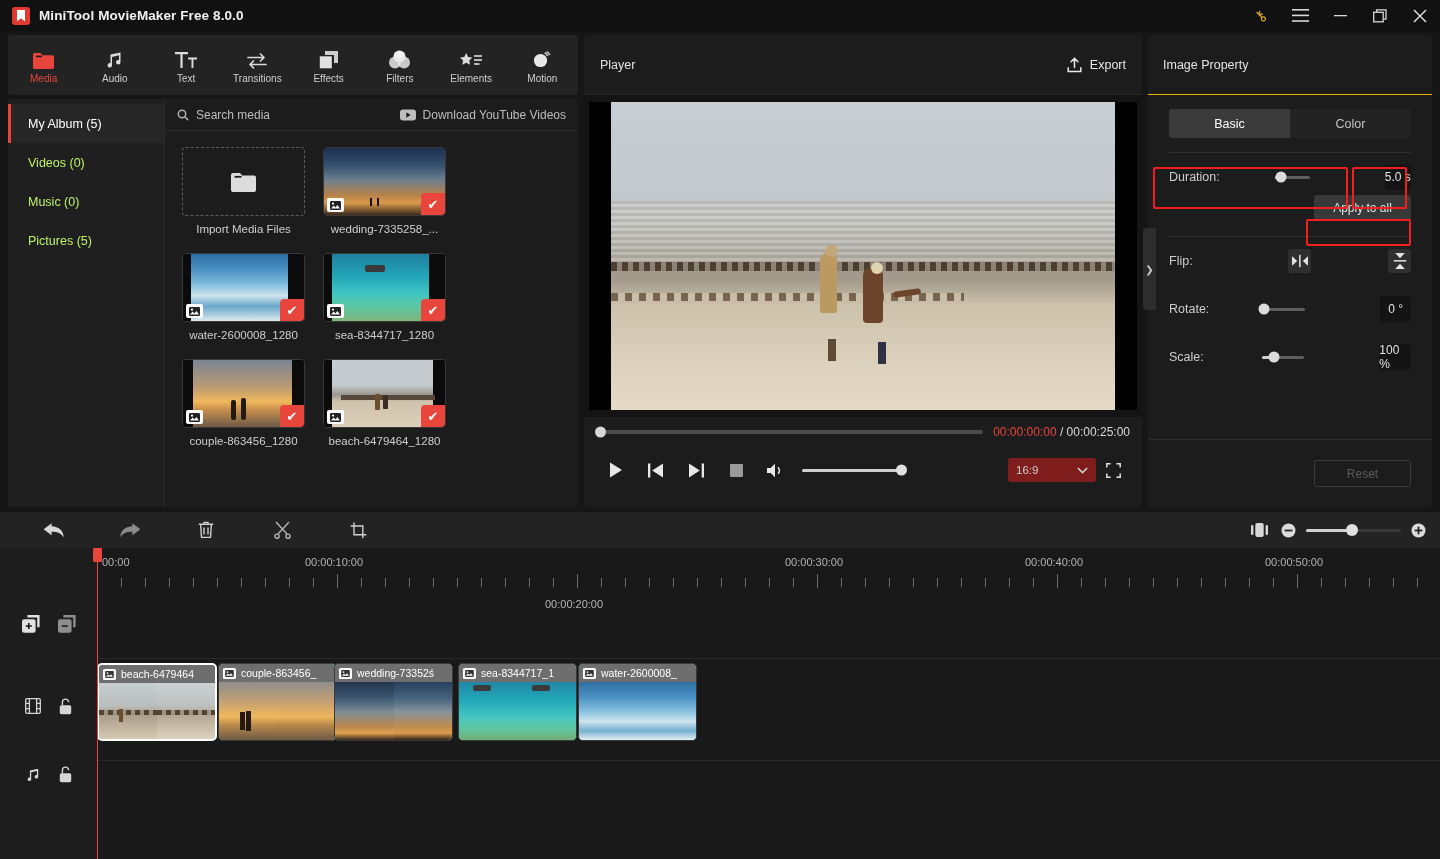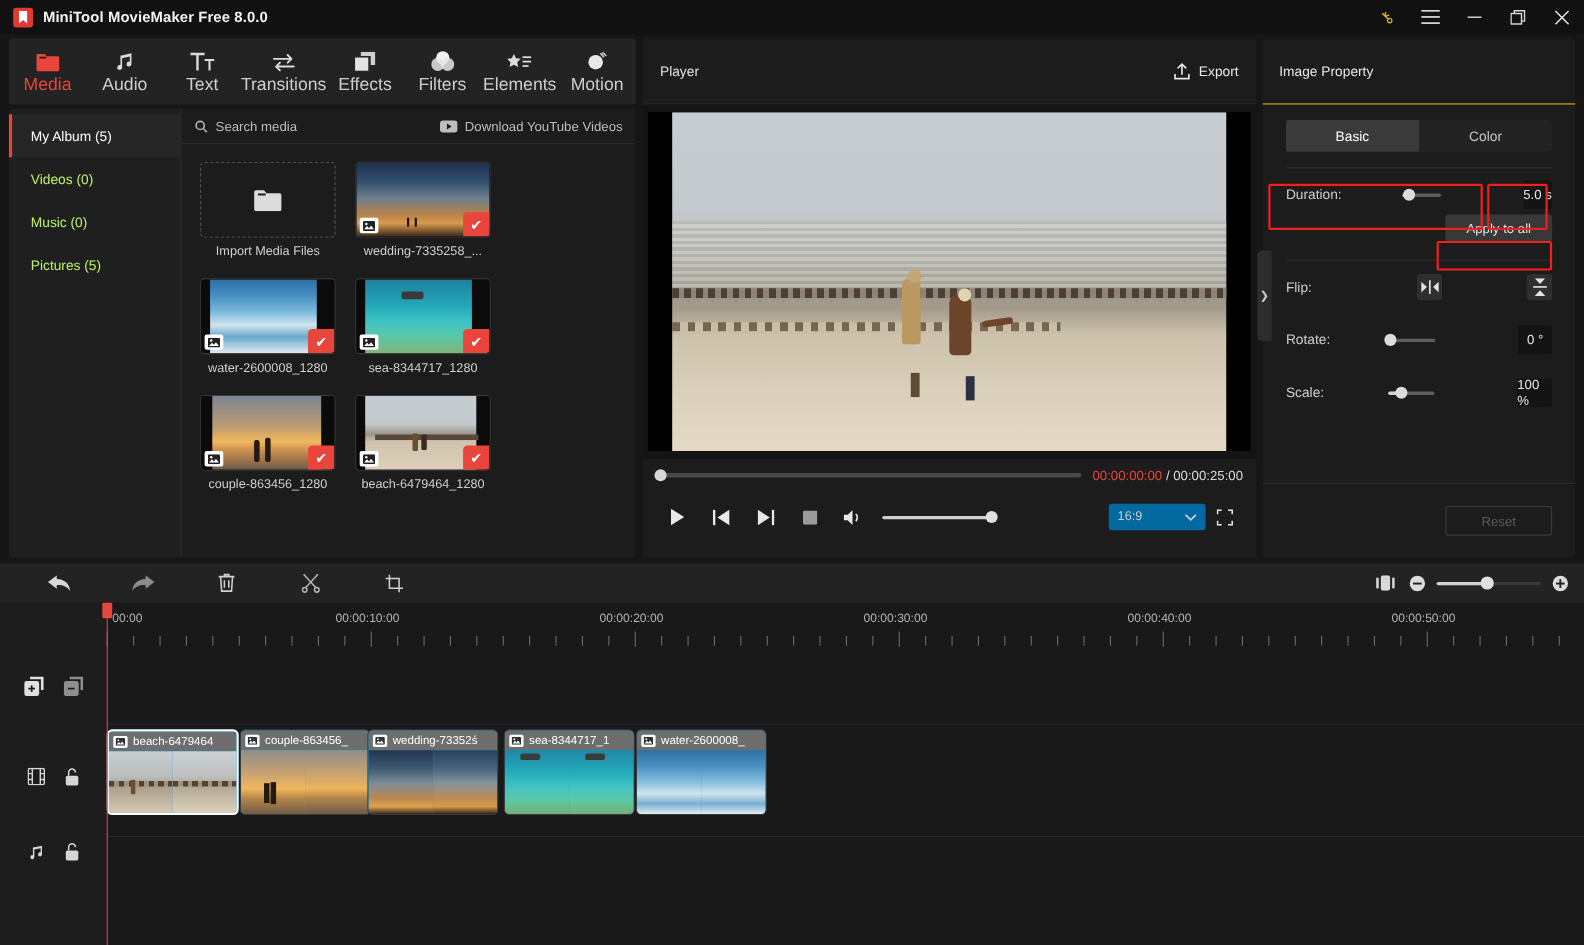--- a/index.html
+++ b/index.html
@@ -37,21 +37,21 @@
   .key-icon { color: #e8b21e; font-size: 15px; transform: rotate(-45deg); }
 
   
   .topnav {
     position: absolute; left: 8px; top: 35px; width: 570px; height: 60px;
     background: #232323; border-radius: 3px;
     display: flex; align-items: stretch;
   }
   .nav-tab {
     flex: 1; display: flex; flex-direction: column; align-items: center; justify-content: center;
-    gap: 4px; font-size: 16px; color: #cfcfcf; cursor: pointer; position: relative;
+    gap: 4px; font-size: 10px; color: #cfcfcf; cursor: pointer; position: relative;
   }
   .nav-tab .ico { height: 22px; display: flex; align-items: flex-end; justify-content: center; }
   .nav-tab.active { color: #e8453c; }
   svg { display: block; }
 
   
   .library {
     position: absolute; left: 8px; top: 99px; width: 570px; height: 408px;
     background: #1c1c1c; border-radius: 3px; display: flex; overflow: hidden;
   }
@@ -142,21 +142,21 @@
   }
   .volbar {
     width: 100px; height: 3px; background: #cfcfcf; border-radius: 2px; position: relative;
     margin-left: 6px; cursor: pointer;
   }
   .volbar .knob {
     position: absolute; right: -5px; top: 50%; transform: translateY(-50%);
     width: 11px; height: 11px; border-radius: 50%; background: #e0e0e0;
   }
   .ratio-select {
-    margin-left: auto; width: 88px; height: 24px; background: #0369a1; border-radius: 3px;
+    margin-left: auto; width: 88px; height: 24px; background: #7f1d1d; border-radius: 3px;
     display: flex; align-items: center; padding: 0 8px; font-size: 11.5px; color: #cfcfcf;
     cursor: pointer;
   }
   .ratio-select .chev { margin-left: auto; }
   .fs-btn { width: 34px; height: 30px; display: flex; align-items: center; justify-content: center; color: #e2e2e2; cursor: pointer; }
 
   
   .props {
     position: absolute; left: 1148px; top: 35px; width: 284px; height: 472px;
     background: #1c1c1c; border-radius: 3px; display: flex; flex-direction: column;
@@ -243,21 +243,21 @@
   .ruler-label {
     position: absolute; top: 8px; font-size: 11px; color: #b4b4b4; white-space: nowrap;
   }
   .tick { position: absolute; background: #6b6b6b; width: 1px; }
   .tick.minor { top: 30px; height: 9px; }
   .tick.major { top: 26px; height: 14px; }
 
   .track-row { position: absolute; left: 97px; width: 1343px; }
   .clip {
     position: absolute; top: 0; height: 78px; border-radius: 5px; overflow: hidden;
-    background: #0ea5e9; cursor: pointer; border: 1px solid #3a3a3a;
+    background: #5eead4; cursor: pointer; border: 1px solid #3a3a3a;
   }
   .clip.selected { border: 2px solid #ffffff; }
   .clip-head {
     height: 18px; background: #6e6e6e; display: flex; align-items: center; gap: 5px;
     padding-left: 4px; font-size: 10.5px; color: #ffffff; white-space: nowrap; overflow: hidden;
   }
   .clip-head .mini {
     width: 13px; height: 11px; background: #fff; border-radius: 1.5px; flex: none;
     display: flex; align-items: center; justify-content: center;
   }
@@ -813,21 +813,21 @@
               <rect x="0.8" y="7.2" width="11.4" height="9" rx="1.6" fill="#d6d6d6" stroke="none"></rect>
               <path d="M3.4 7.2V4.2a3.1 3.1 0 016.2 0"></path>
             </svg>
         </span>
       </div>
     </div>
 
     <div class="ruler">
       <div class="ruler-label" style="left:5px;">00:00</div>
       <div class="ruler-label" style="left:208px;">00:00:10:00</div>
-      <div class="ruler-label" style="left:448px;">00:00:20:00</div>
+      <div class="ruler-label" style="left:448px;margin-top:42px;">00:00:20:00</div>
       <div class="ruler-label" style="left:688px;">00:00:30:00</div>
       <div class="ruler-label" style="left:928px;">00:00:40:00</div>
       <div class="ruler-label" style="left:1168px;">00:00:50:00</div>
       <div id="ticks">
           <div class="tick major" style="left:0px"></div>
           <div class="tick minor" style="left:24px"></div>
           <div class="tick minor" style="left:48px"></div>
           <div class="tick minor" style="left:72px"></div>
           <div class="tick minor" style="left:96px"></div>
           <div class="tick minor" style="left:120px"></div>

